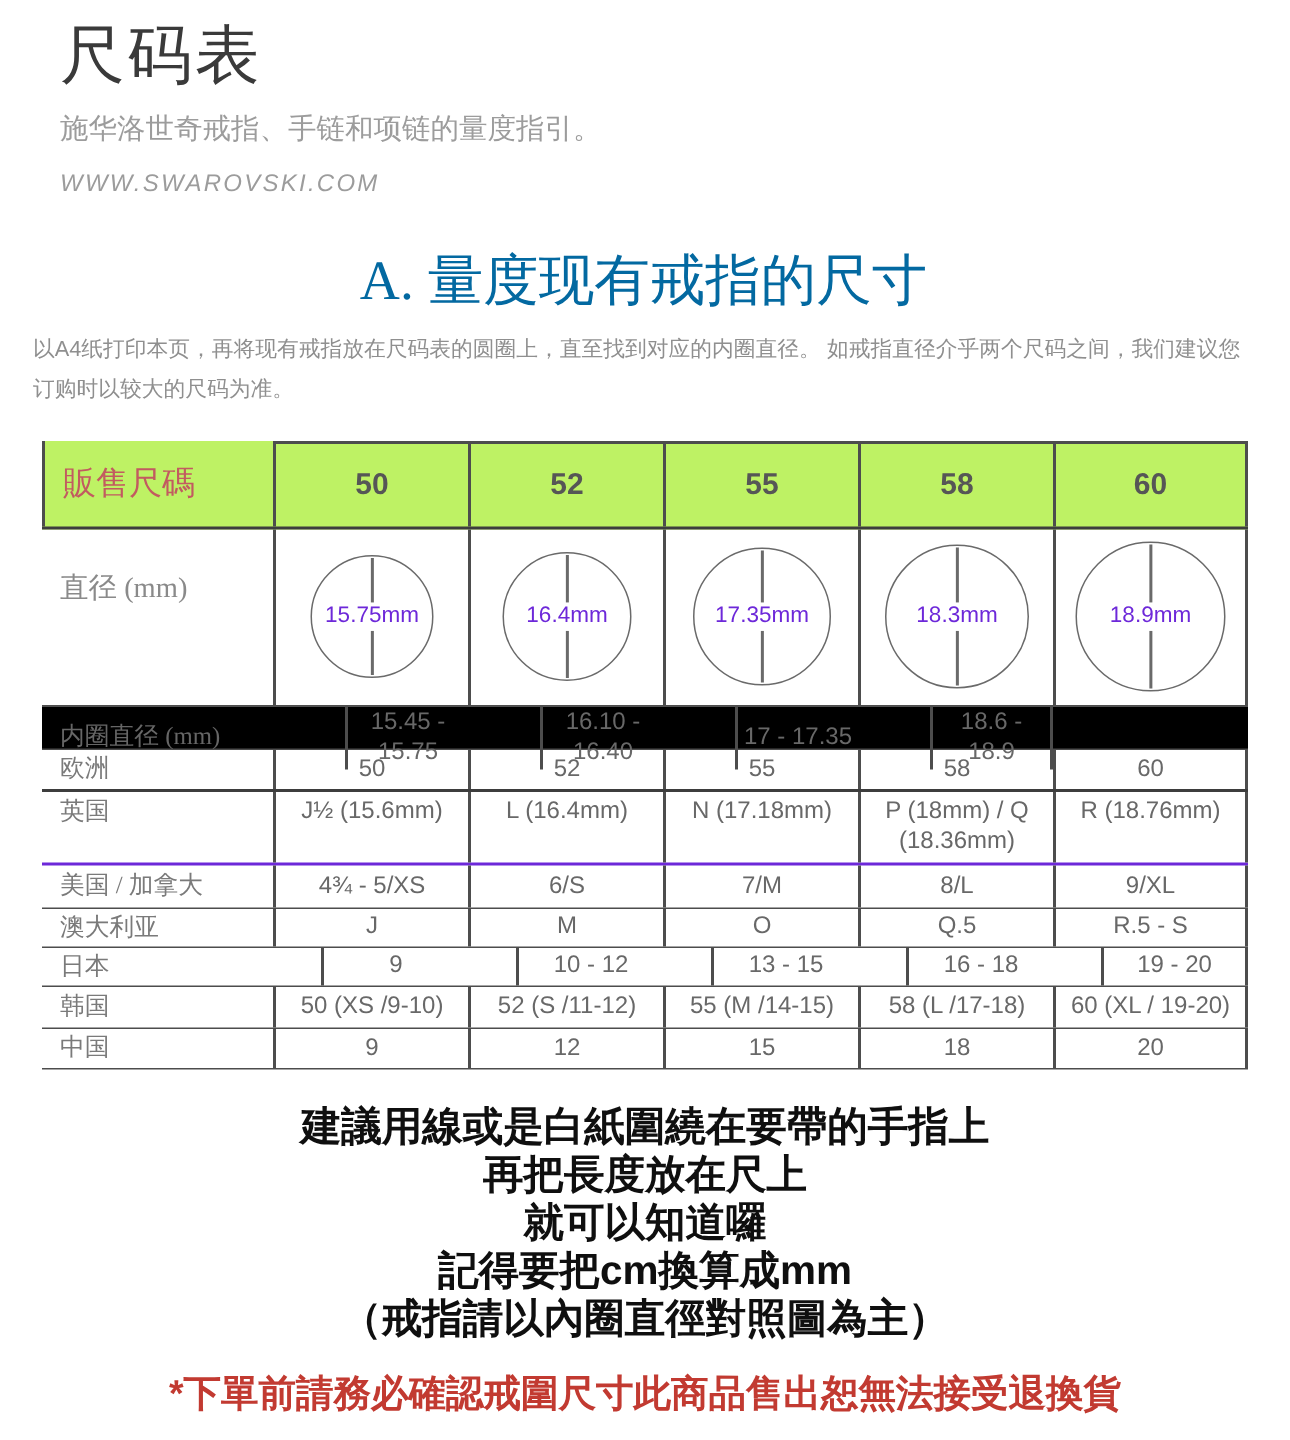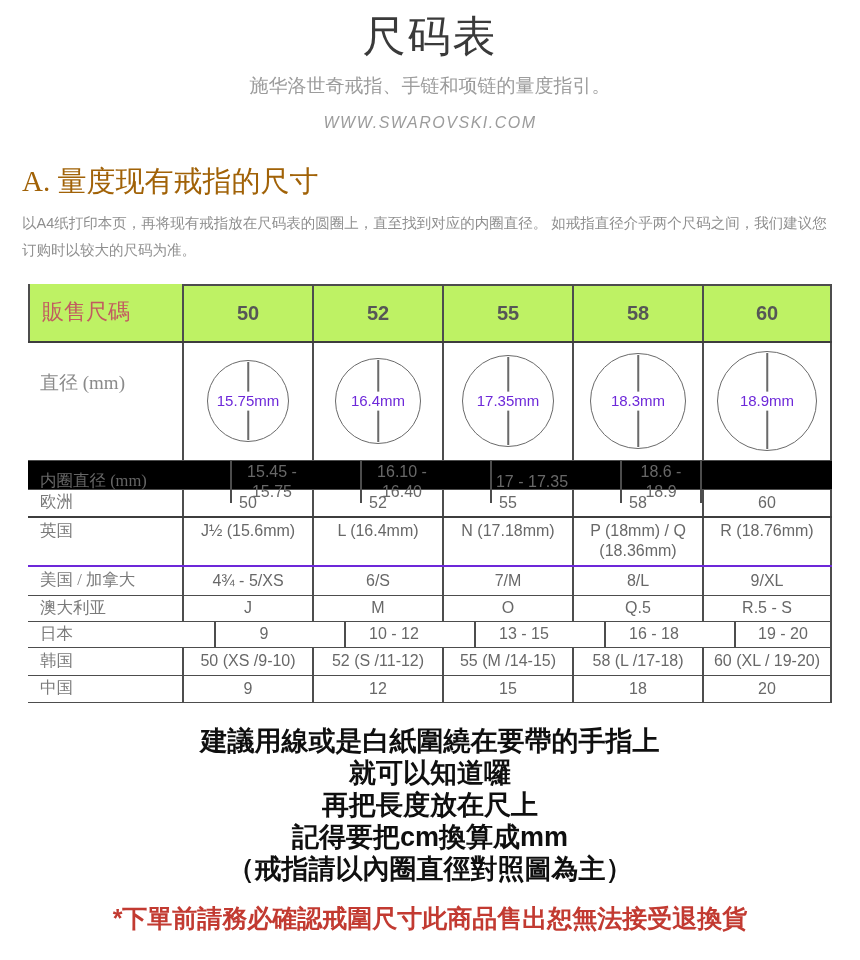--- a/index.html
+++ b/index.html
@@ -1,27 +1,27 @@
 <!DOCTYPE html>
 <html><head>
 <meta charset="utf-8">
 <style>
   html,body{margin:0;padding:0;background:#fff;}
   .page{width:860px;height:960px;background:#fff;position:relative;overflow:hidden;
         font-family:"Liberation Sans",sans-serif;}
   
-  .hdr{text-align:center;padding-top:8px;}
+  .hdr{padding-top:8px;padding-left:40px;}
   .title{font-family:"Liberation Serif",serif;font-size:43px;font-weight:400;
          color:#3a3a3a;margin:0;letter-spacing:2px;}
   .sub{font-family:"Liberation Serif",serif;font-size:19px;color:#9c9c9c;margin:7px 0 0 0;}
   .site{font-size:16px;color:#9c9c9c;margin:15px 0 0 0;letter-spacing:1.5px;font-style:italic;}
   
   .sect{margin:30px 24px 0 22px;}
-  .sect h2{font-family:"Liberation Serif",serif;font-size:29px;font-weight:400;
-           color:#a16207;margin:0 0 8px 0;}
+  .sect h2{font-family:"Liberation Serif",serif;font-size:37px;font-weight:400;
+           color:#0369a1;margin:0 0 8px 0;text-align:center;}
   .body-txt{font-size:14.5px;color:#8f8f8f;line-height:1.85;margin:0;}
   
   .tbl{margin:20px 28px 0 28px;border-collapse:collapse;}
   .t-row{display:grid;grid-template-columns:154px repeat(5,1fr);
          border-bottom:1.5px solid #4d4d4d;}
   .cell{display:flex;align-items:center;justify-content:center;text-align:center;
         font-size:16px;color:#686868;line-height:1.25;padding:1px 2px;}
   .lbl{justify-content:flex-start;padding-left:12px;text-align:left;
        font-family:"Liberation Serif",serif;font-size:16.5px;color:#7a7a7a;}
   .c{border-left:2px solid #4d4d4d;}
@@ -172,21 +172,21 @@
         <div class="cell c">9</div>
         <div class="cell c">12</div>
         <div class="cell c">15</div>
         <div class="cell c">18</div>
         <div class="cell c">20</div>
       </div>
     </div>
 
   <div class="tips">
       <div class="tip-line">建議用線或是白紙圍繞在要帶的手指上</div>
+      <div class="tip-line">再把長度放在尺上</div>
       <div class="tip-line">就可以知道囉</div>
-      <div class="tip-line">再把長度放在尺上</div>
       <div class="tip-line">記得要把cm換算成mm</div>
       <div class="tip-line">（戒指請以內圈直徑對照圖為主）</div>
     </div>
 
   <p class="warn">*下單前請務必確認戒圍尺寸此商品售出恕無法接受退換貨</p>
 
 </div>
 
 </body></html>

